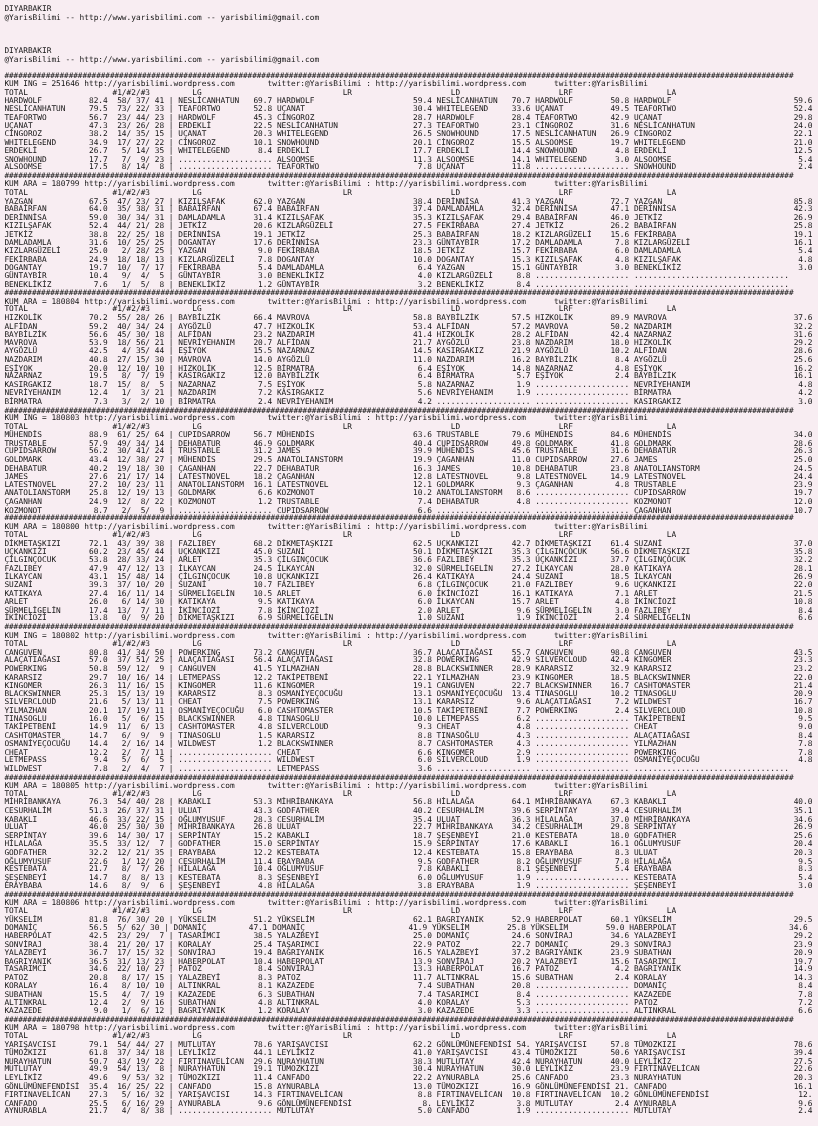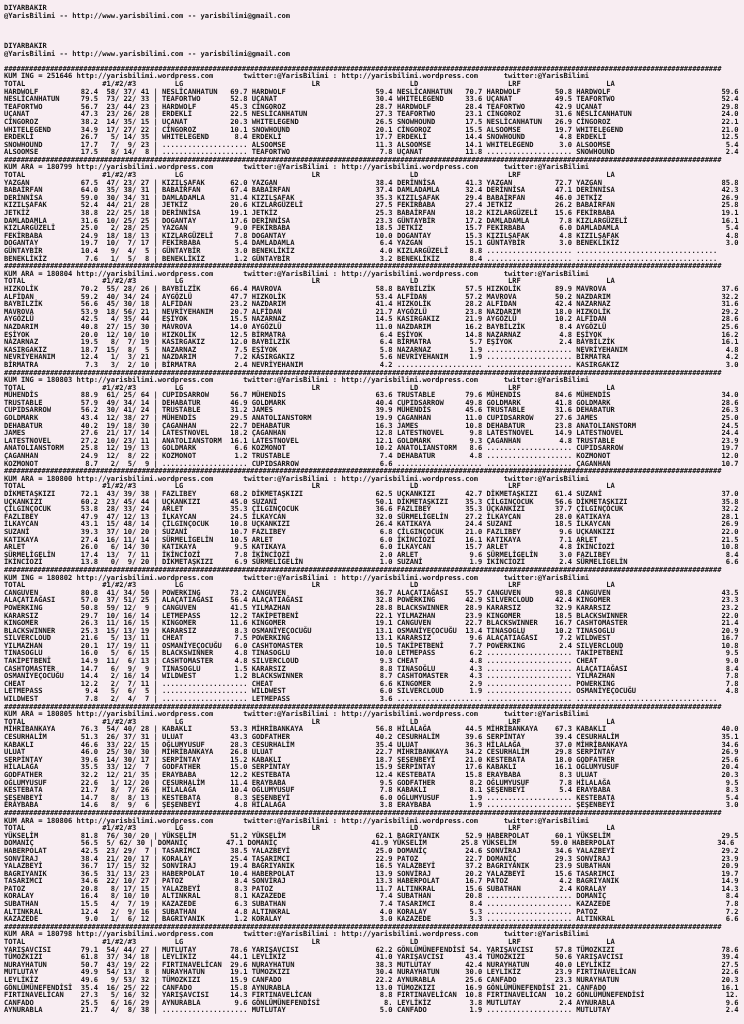--- a/index.html
+++ b/index.html
@@ -3,21 +3,21 @@
 <meta charset="utf-8">
 <style>
   html,body{margin:0;padding:0;}
   body{
     width:744px;height:1024px;overflow:hidden;
     background:#f8edf2;
   }
   .doc{
     padding:4px 0 0 4px;
     font-family:"DejaVu Sans Mono","Liberation Mono",monospace;
-    font-weight:700;
+    font-weight:400;
     font-size:7.1px;
     line-height:7.6px;
     color:#151515;
   }
   .line{margin:0;white-space:pre;font:inherit;}
   .gap1{height:7.6px;}
   .gap3{height:22.8px;}
   .sep{letter-spacing:-0.1px;}
 </style>
 </head>
@@ -124,21 +124,21 @@
         <pre class="line">CASHTOMASTER      14.7   6/  9/  9 | TINASOGLU        1.5 KARARSIZ                      8.8 TINASOĞLU        4.3 .................... ALAÇATIAĞASI                       8.4</pre>
         <pre class="line">OSMANİYEÇOCUĞU    14.4   2/ 16/ 14 | WILDWEST         1.2 BLACKSWINNER                  8.7 CASHTOMASTER     4.3 .................... YILMAZHAN                          7.8</pre>
         <pre class="line">CHEAT             12.2   2/  7/ 11 | .................... CHEAT                         6.6 KINGOMER         2.9 .................... POWERKING                          7.8</pre>
         <pre class="line">LETMEPASS          9.4   5/  6/  5 | .................... WILDWEST                      6.0 SILVERCLOUD      1.9 .................... OSMANİYEÇOCUĞU                     4.8</pre>
         <pre class="line">WILDWEST           7.8   2/  4/  7 | .................... LETMEPASS                     3.6 .................... .................... .................................     </pre>
       </div>
       <div>
         <pre class="line sep">############################################################################################################################################################################</pre>
         <pre class="line">KUM ARA = 180805 http://yarisbilimi.wordpress.com       twitter:@YarisBilimi : http://yarisbilimi.wordpress.com      twitter:@YarisBilimi</pre>
         <pre class="line">TOTAL                  #1/#2/#3         LG                              LR                     LD                     LRF                    LA</pre>
-        <pre class="line">MİHRİBANKAYA      76.3  54/ 40/ 28 | KABAKLI         53.3 MİHRİBANKAYA                 56.8 HİLALAĞA        44.5 MİHRİBANKAYA    67.3 KABAKLI                           40.0</pre>
+        <pre class="line">MİHRİBANKAYA      76.3  54/ 40/ 28 | KABAKLI         53.3 MİHRİBANKAYA                 56.8 HİLALAĞA        64.1 MİHRİBANKAYA    67.3 KABAKLI                           40.0</pre>
         <pre class="line">CESURHALİM        51.3  26/ 37/ 31 | ULUAT           43.3 GODFATHER                    40.2 CESURHALİM      39.6 SERPİNTAY       39.4 CESURHALİM                        35.1</pre>
         <pre class="line">KABAKLI           46.6  33/ 22/ 15 | OĞLUMYUSUF      28.3 CESURHALİM                   35.4 ULUAT           36.3 HİLALAĞA        37.0 MİHRİBANKAYA                      34.6</pre>
         <pre class="line">ULUAT             46.0  25/ 30/ 30 | MİHRİBANKAYA    26.8 ULUAT                        22.7 MİHRİBANKAYA    34.2 CESURHALİM      29.8 SERPİNTAY                         26.9</pre>
         <pre class="line">SERPİNTAY         39.6  14/ 30/ 17 | SERPİNTAY       15.2 KABAKLI                      18.7 ŞEŞENBEYİ       21.0 KESTEBATA       18.0 GODFATHER                         25.6</pre>
         <pre class="line">HİLALAĞA          35.5  33/ 12/  7 | GODFATHER       15.0 SERPİNTAY                    15.9 SERPİNTAY       17.6 KABAKLI         16.1 OĞLUMYUSUF                        20.4</pre>
         <pre class="line">GODFATHER         32.2  12/ 21/ 35 | ERAYBABA        12.2 KESTEBATA                    12.4 KESTEBATA       15.8 ERAYBABA         8.3 ULUAT                             20.3</pre>
         <pre class="line">OĞLUMYUSUF        22.6   1/ 12/ 20 | CESURHALİM      11.4 ERAYBABA                      9.5 GODFATHER        8.2 OĞLUMYUSUF       7.8 HİLALAĞA                           9.5</pre>
         <pre class="line">KESTEBATA         21.7   8/  7/ 26 | HİLALAĞA        10.4 OĞLUMYUSUF                    7.8 KABAKLI          8.1 ŞEŞENBEYİ        5.4 ERAYBABA                           8.3</pre>
         <pre class="line">ŞEŞENBEYİ         14.7   8/  8/ 13 | KESTEBATA        8.3 ŞEŞENBEYİ                     6.0 OĞLUMYUSUF       1.9 .................... KESTEBATA                          5.4</pre>
         <pre class="line">ERAYBABA          14.6   8/  9/  6 | ŞEŞENBEYİ        4.8 HİLALAĞA                      3.8 ERAYBABA         1.9 .................... ŞEŞENBEYİ                          3.0</pre>
@@ -161,20 +161,20 @@
         <pre class="line">KAZAZEDE           9.0   1/  6/ 12 | BAGRIYANIK       1.2 KORALAY                       3.0 KAZAZEDE         3.3 .................... ALTINKRAL                          6.6</pre>
       </div>
       <div>
         <pre class="line sep">############################################################################################################################################################################</pre>
         <pre class="line">KUM ARA = 180798 http://yarisbilimi.wordpress.com       twitter:@YarisBilimi : http://yarisbilimi.wordpress.com      twitter:@YarisBilimi</pre>
         <pre class="line">TOTAL                  #1/#2/#3         LG                              LR                     LD                     LRF                    LA</pre>
         <pre class="line">YARIŞAVCISI       79.1  54/ 44/ 27 | MUTLUTAY        78.6 YARIŞAVCISI                  62.2 GÖNLÜMÜNEFENDİSİ 54. YARIŞAVCISI     57.8 TÜMOZKIZI                         78.6</pre>
         <pre class="line">TÜMOZKIZI         61.8  37/ 34/ 18 | LEYLİKİZ        44.1 LEYLİKİZ                     41.0 YARIŞAVCISI     43.4 TÜMOZKIZI       50.6 YARIŞAVCISI                       39.4</pre>
         <pre class="line">NURAYHATUN        50.7  43/ 19/ 22 | FIRTINAVELİCAN  29.6 NURAYHATUN                   38.3 MUTLUTAY        42.4 NURAYHATUN      40.0 LEYLİKİZ                          27.5</pre>
         <pre class="line">MUTLUTAY          49.9  54/ 13/  8 | NURAYHATUN      19.1 TÜMOZKIZI                    30.4 NURAYHATUN      30.0 LEYLİKİZ        23.9 FIRTINAVELİCAN                    22.6</pre>
-        <pre class="line">LEYLİKİZ          49.6   9/ 53/ 32 | TÜMOZKIZI       15.9 CANFADO                      22.2 AYNURABLA       25.6 CANFADO         23.3 NURAYHATUN                        20.3</pre>
+        <pre class="line">LEYLİKİZ          49.6   9/ 53/ 32 | TÜMOZKIZI       11.4 CANFADO                      22.2 AYNURABLA       25.6 CANFADO         23.3 NURAYHATUN                        20.3</pre>
         <pre class="line">GÖNLÜMÜNEFENDİSİ  35.4  16/ 25/ 22 | CANFADO         15.8 AYNURABLA                    13.0 TÜMOZKIZI       16.9 GÖNLÜMÜNEFENDİSİ 21. CANFADO                           16.1</pre>
         <pre class="line">FIRTINAVELİCAN    27.3   5/ 16/ 32 | YARIŞAVCISI     14.3 FIRTINAVELİCAN                8.8 FIRTINAVELİCAN  10.8 FIRTINAVELİCAN  10.2 GÖNLÜMÜNEFENDİSİ                   12.</pre>
         <pre class="line">CANFADO           25.5   6/ 16/ 29 | AYNURABLA        9.6 GÖNLÜMÜNEFENDİSİ               8. LEYLİKİZ         3.8 MUTLUTAY         2.4 AYNURABLA                          9.6</pre>
         <pre class="line">AYNURABLA         21.7   4/  8/ 38 | .................... MUTLUTAY                      5.0 CANFADO          1.9 .................... MUTLUTAY                           2.4</pre>
       </div>
     </div>
 </div>
 
 </body></html>

